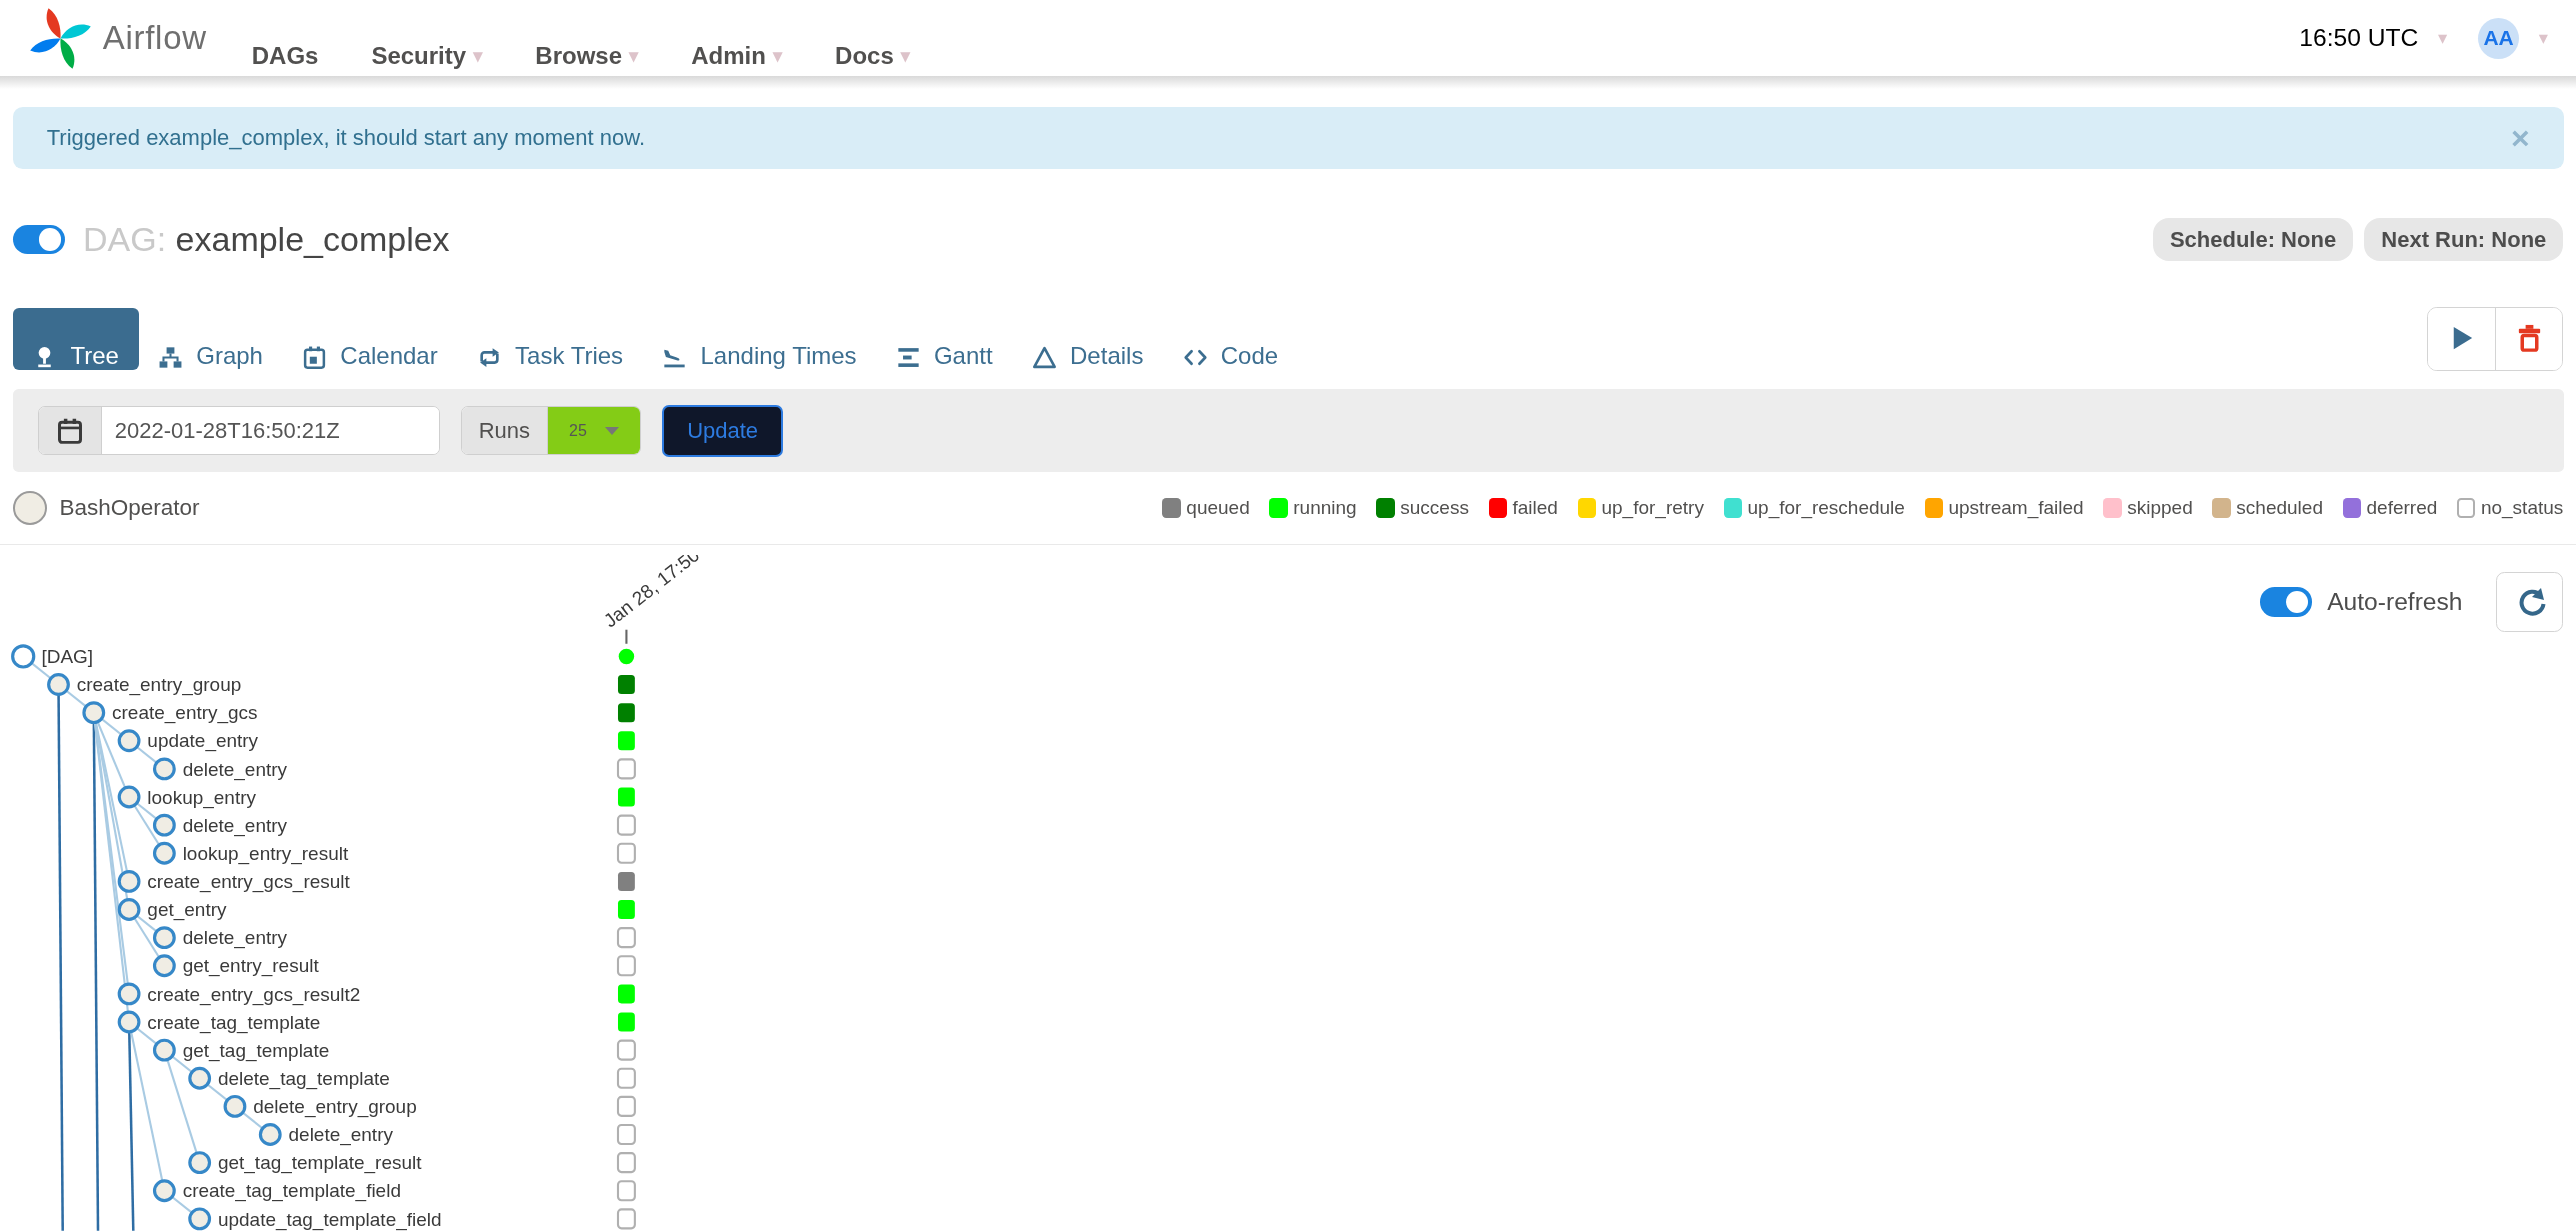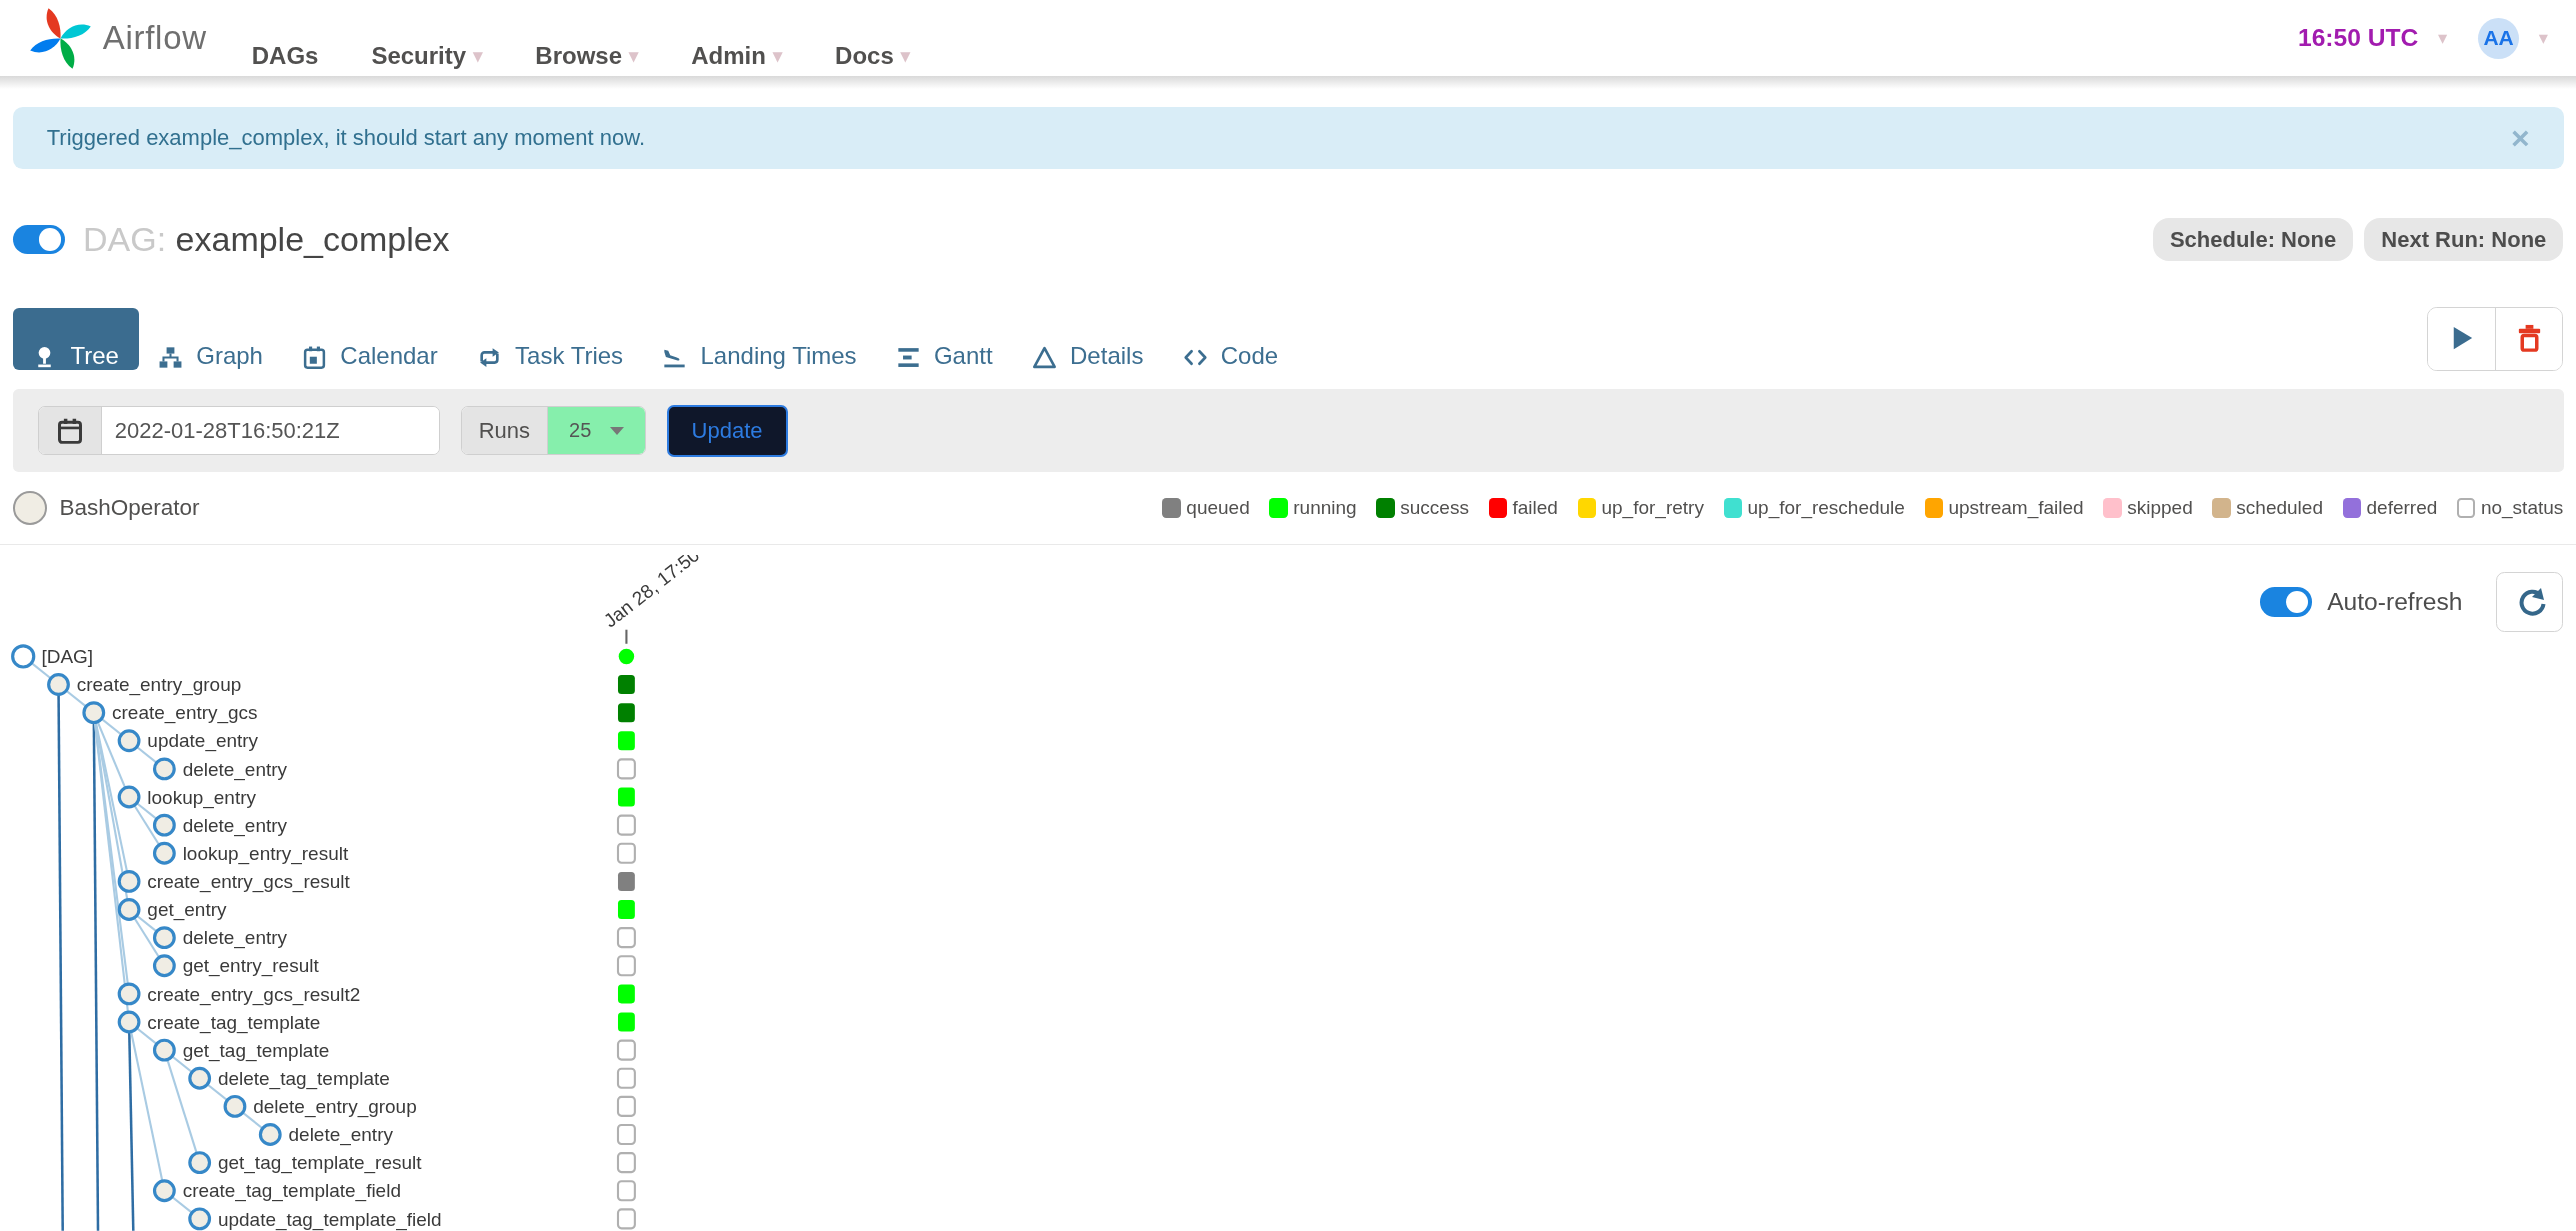--- a/index.html
+++ b/index.html
@@ -9,21 +9,21 @@
   
   .navbar { position:absolute; top:0; left:0; right:0; height:76px; background:#fff;
     display:flex; align-items:center; padding:0 28px; z-index:5; }
   .brand { display:flex; align-items:center; gap:9.8px; margin-right:45px; cursor:pointer; }
   .brand svg { width:65px; height:65px; }
   .brand-text { font-size:33px; color:#6f6f6f; letter-spacing:0.7px; }
   .nav-menus { display:flex; align-items:center; gap:53px;margin-top:36px; }
   .nav-item { font-size:24px; font-weight:700; color:#51504f; cursor:pointer; display:flex; align-items:center; }
   .caret { color:#ddc3ca; font-size:18.3px; margin-left:7px; }
   .nav-right { margin-left:auto; display:flex; align-items:center; gap:12.7px; }
-  .clock { font-size:24.6px; font-weight:700; color:#a21caf; }
+  .clock { font-size:24.6px; font-weight:400; color:#000000; }
   .avatar { width:41px; height:41px; border-radius:50%; background:#cbe0f7; color:#1a73e8;
     font-weight:700; font-size:21px; display:flex; align-items:center; justify-content:center; margin-left:18.3px; }
   .nav-shadow { position:absolute; top:76px; left:0; right:0; height:12.7px;
     background:linear-gradient(#d9d9d9, rgba(255,255,255,0)); }
 
   
   .alert { position:absolute; top:107px; left:12.7px; width:2551px; height:62px; background:#d9edf7;
     border-radius:9.8px; display:flex; align-items:center; padding:0 34px; color:#31708f; font-size:22px; }
   .alert-close { margin-left:auto; background:none; border:none; color:#92b6cd; font-size:32px;
     font-weight:700; cursor:pointer; line-height:1; }
@@ -57,22 +57,22 @@
   
   .filter-bar { position:absolute; top:389px; left:12.7px; width:2551px; height:83px; background:#ededed;
     border-radius:5.6px; display:flex; align-items:center; padding:0 25px; gap:21px; }
   .input-group { display:flex; height:49px; border:1.4px solid #cfcfcf; border-radius:7px;
     overflow:hidden; background:#fff; align-items:stretch; }
   .addon { background:#e4e4e4; display:flex; align-items:center; justify-content:center;
     padding:0 17px; border-right:1.4px solid #cfcfcf; font-size:22px; color:#51504f; }
   .addon svg { width:28px; height:28px; }
   .date-input { border:none; outline:none; width:337px; padding:0 13px; font-size:22px; color:#555;
     font-family:"Liberation Sans", sans-serif; }
-  .select { display:flex; align-items:center; gap:18.3px; padding:0 21px; font-size:20px; color:#555;
-    background:#86efac; cursor:pointer; }
+  .select { display:flex; align-items:center; gap:18.3px; padding:0 21px; font-size:16px; color:#555;
+    background:#84cc16; cursor:pointer; }
   .chev { width:0; height:0; border-left:7px solid transparent; border-right:7px solid transparent;
     border-top:8.4px solid #777; }
   .update-btn { height:52px; padding:0 23px; background:#0f172a; border:2.1px solid #2d7be0; color:#2d7be0;
     border-radius:7px; font-size:22px; cursor:pointer; font-family:"Liberation Sans", sans-serif; }
 
   
   .legend-row { position:absolute; top:485px; left:12.7px; right:12.7px; height:46px; display:flex; align-items:center; }
   .op-legend { display:flex; align-items:center; gap:12.7px; font-size:22.5px; color:#51504f; }
   .op-circle { width:34px; height:34px; border-radius:50%; background:#f0ede4; border:2.8px solid #9a9a9a; }
   .status-legend { margin-left:auto; display:flex; align-items:center; gap:19.7px; }

